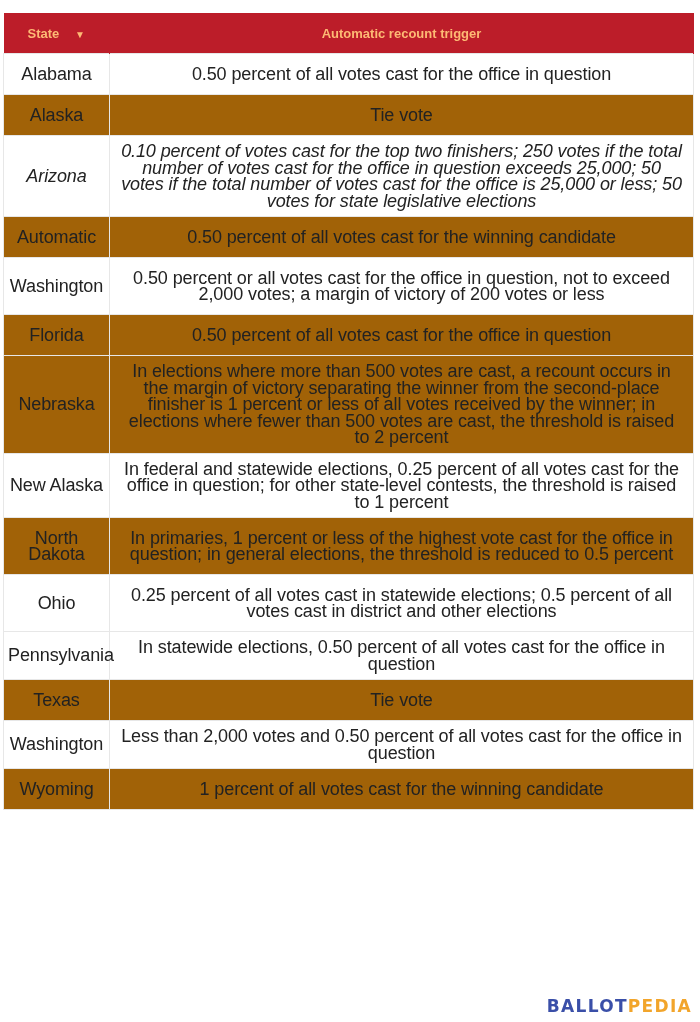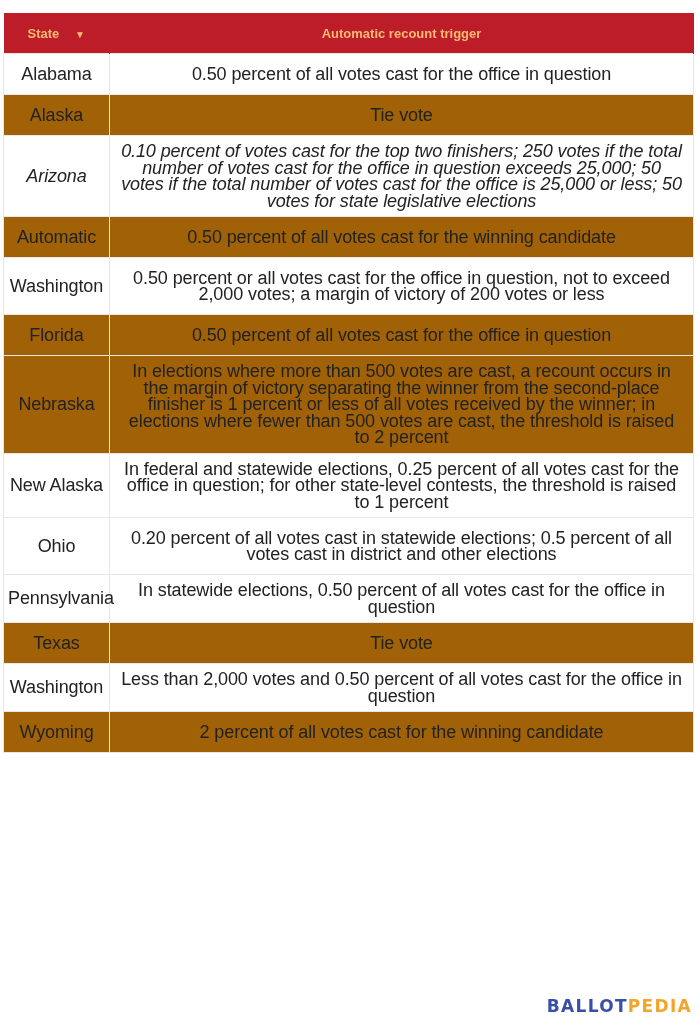--- a/index.html
+++ b/index.html
@@ -122,39 +122,43 @@
         <td>0.50 percent of all votes cast for the office in question</td>
       </tr>
       <tr class="even h4">
         <td class="state">Nebraska</td>
         <td>In elections where more than 500 votes are cast, a recount occurs in the margin of victory separating the winner from the second-place finisher is 1 percent or less of all votes received by the winner; in elections where fewer than 500 votes are cast, the threshold is raised to 2 percent</td>
       </tr>
       <tr class="odd h2">
         <td class="state">New Alaska</td>
         <td>In federal and statewide elections, 0.25 percent of all votes cast for the office in question; for other state-level contests, the threshold is raised to 1 percent</td>
       </tr>
+      <tr class="even h2">
+        <td class="state">North Dakota</td>
+        <td>In primaries, 1 percent or less of the highest vote cast for the office in question; in general elections, the threshold is reduced to 0.5 percent</td>
+      </tr>
       <tr class="odd h2">
         <td class="state">Ohio</td>
-        <td>0.20 percent of all votes cast in statewide elections; 0.5 percent of all votes cast in district and other elections</td>
+        <td>0.25 percent of all votes cast in statewide elections; 0.5 percent of all votes cast in district and other elections</td>
       </tr>
       <tr class="odd h1">
         <td class="state">Pennsylvania</td>
         <td>In statewide elections, 0.50 percent of all votes cast for the office in question</td>
       </tr>
       <tr class="even h1">
         <td class="state">Texas</td>
         <td>Tie vote</td>
       </tr>
       <tr class="odd h1">
         <td class="state">Washington</td>
         <td>Less than 2,000 votes and 0.50 percent of all votes cast for the office in question</td>
       </tr>
       <tr class="even h1">
         <td class="state">Wyoming</td>
-        <td>2 percent of all votes cast for the winning candidate</td>
+        <td>1 percent of all votes cast for the winning candidate</td>
       </tr>
     </tbody>
   </table>
 </div>
 
 <div class="logo">
   <span class="a">BALLOT</span><span class="b">PEDIA</span>
 </div>
 
 </body></html>

